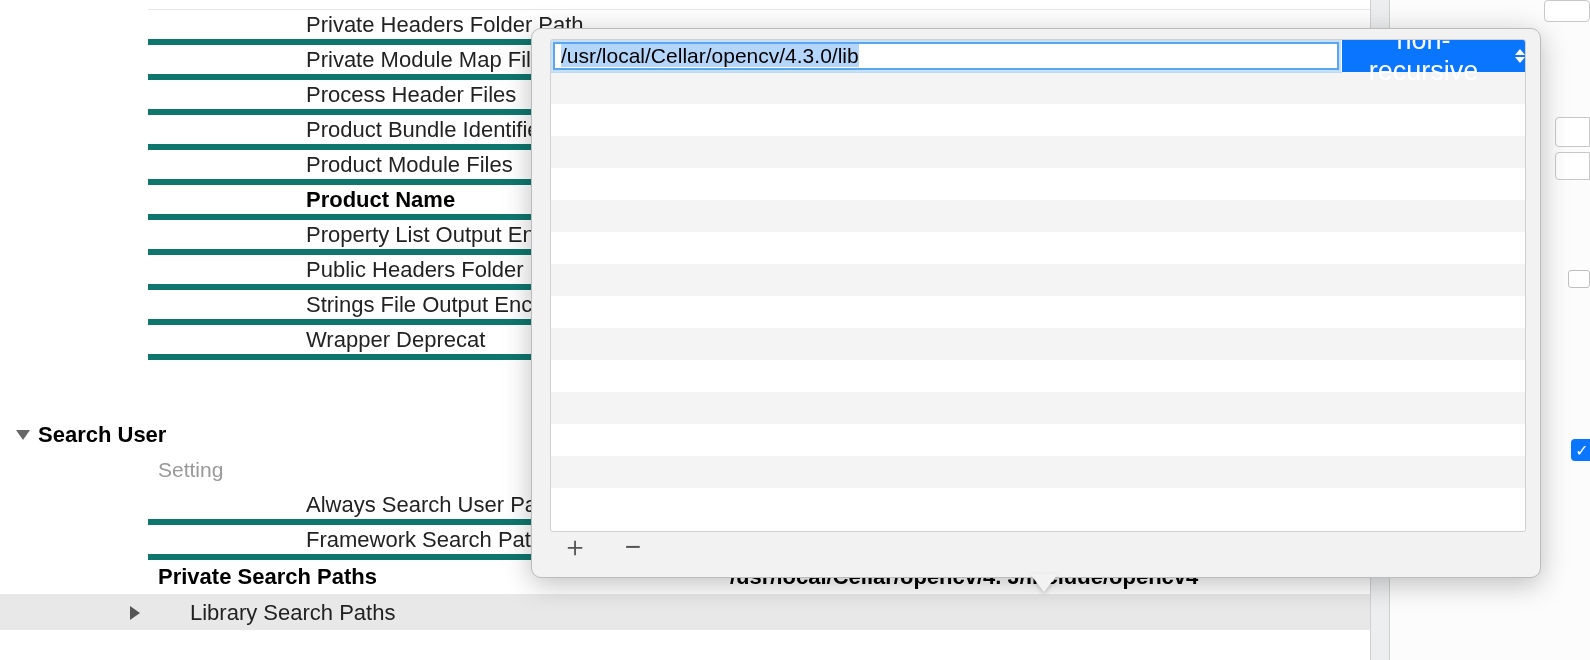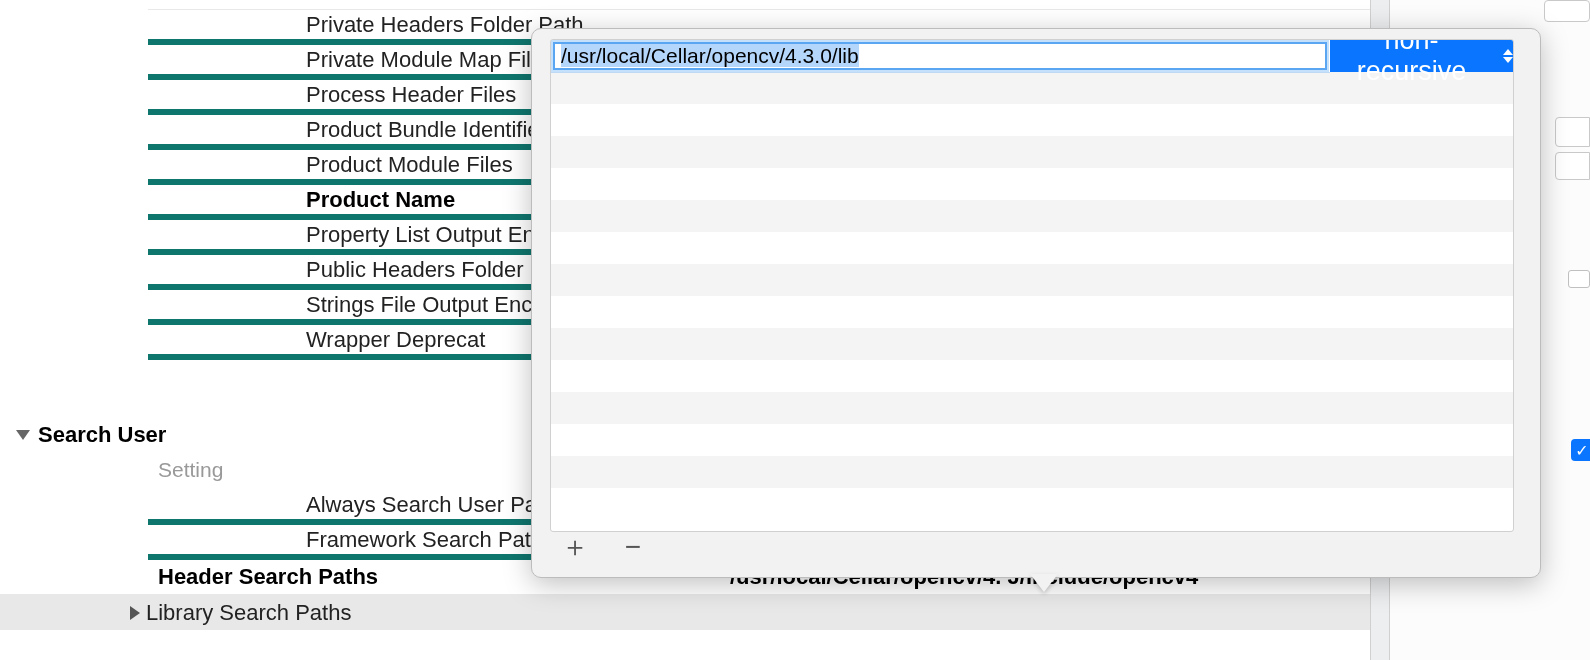--- a/index.html
+++ b/index.html
@@ -15,38 +15,38 @@
 
 .section-gap { height:60px; }
 .section-header { display:flex; align-items:center; height:30px; padding-left:16px; font-size:22px; font-weight:600; color:#000; }
 .disclosure { width:0; height:0; border-left:7px solid transparent; border-right:7px solid transparent; border-top:10px solid #666; margin-right:8px; }
 .column-header { height:40px; padding-left:158px; font-size:21px; color:#999; display:flex; align-items:center; }
 
 .hsp-row { background:#fff; height:35px; display:flex; align-items:center; border-bottom:1px solid #e8e8e8; }
 .hsp-row .label { padding-left:158px; font-size:22px; font-weight:600; color:#000; }
 .hsp-value { position:absolute; left:730px; font-size:22px; font-weight:600; color:#000; }
 
-.lsp-row { background:#e8e8e8; height:35px; display:flex; align-items:center; }
+.lsp-row { background:#e8e8e8; height:35px; display:flex; align-items:center;gap:44px; }
 .lsp-row .tri { margin-left:130px; width:0;height:0;border-top:7px solid transparent;border-bottom:7px solid transparent;border-left:10px solid #555;margin-right:6px; }
 .lsp-row .label { font-size:22px; color:#222; }
 
 
 .right-divider { position:absolute; left:1370px; top:0; width:20px; height:660px; background:#eceef0; border-left:1px solid #d0d0d0; border-right:1px solid #d0d0d0; }
 .far-panel { position:absolute; left:1390px; top:0; width:200px; height:660px; background:#fcfcfc; }
 .far-box1 { position:absolute; left:1544px; top:0; width:46px; height:22px; border:1px solid #c9c9c9; border-radius:4px; background:#fff; }
 .far-box2 { position:absolute; left:1555px; top:117px; width:35px; height:30px; border:1px solid #c9c9c9; border-radius:4px 0 0 4px; background:#fff; }
 .far-box3 { position:absolute; left:1555px; top:152px; width:35px; height:28px; border:1px solid #c9c9c9; border-radius:4px 0 0 4px; background:#fff; }
 .far-box4 { position:absolute; left:1568px; top:270px; width:22px; height:18px; background:#fff; border:1px solid #c0c0c0; border-radius:3px; }
 .far-check { position:absolute; left:1571px; top:439px; width:22px; height:22px; background:#0a76ff; border-radius:4px; display:flex; align-items:center; justify-content:center; color:#fff; font-size:16px; }
 
 
 .popover { position:absolute; left:531px; top:28px; width:1010px; height:550px; background:#f2f2f2; border:1px solid #bcbcbc; border-radius:10px; box-shadow:0 6px 28px rgba(0,0,0,0.25); }
 .popover-tail { position:absolute; left:1030px; top:574px; width:0;height:0; border-left:14px solid transparent; border-right:14px solid transparent; border-top:18px solid #f2f2f2; filter:drop-shadow(0 2px 2px rgba(0,0,0,0.2)); }
 
-.list-container { position:absolute; left:18px; top:10px; right:26px; height:493px; background:#fff; border:1px solid #d0d0d0; border-radius:3px; overflow:hidden; }
+.list-container { position:absolute; left:18px; top:10px; right:14px; height:493px; background:#fff; border:1px solid #d0d0d0; border-radius:3px; overflow:hidden; }
 .list-row { height:32px; display:flex; align-items:stretch; }
 .list-row.alt { background:#f4f4f4; }
 .edit-cell { flex:1; display:flex; align-items:center; }
 .path-input { margin:2px 2px 2px 2px; width:100%; height:28px; border:2px solid #5aa6f2; outline:3px solid rgba(90,166,242,0.35); font-size:21px; padding:0 6px; background:#fff; color:#000; }
 .path-selection { background:#b5d6fb; }
 .recurse-select { width:184px; border-left:1px solid #fff; }
 .recurse-button { width:100%; height:100%; background:#0a76ff; color:#fff; border:none; font-size:27px; display:flex; align-items:center; justify-content:center; gap:10px; }
 .updown { width:10px; display:flex; flex-direction:column; gap:2px; }
 .updown .u { width:0;height:0;border-left:5px solid transparent;border-right:5px solid transparent;border-bottom:6px solid #fff; }
 .updown .d { width:0;height:0;border-left:5px solid transparent;border-right:5px solid transparent;border-top:6px solid #fff; }
@@ -106,21 +106,21 @@
   <div id="search-rows">
       <div class="row divider-top">
         <span class="label">Always Search User Paths (Deprecat</span>
       </div>
       <div class="row divider-top">
         <span class="label">Framework Search Paths</span>
       </div>
     </div>
 
   <div class="hsp-row">
-    <span class="label">Header Search Paths</span>
+    <span class="label">Private Search Paths</span>
     <span class="hsp-value">/usr/local/Cellar/opencv/4.     J/include/opencv4</span>
   </div>
 
   <div class="lsp-row">
     <span class="tri"></span>
     <span class="label">Library Search Paths</span>
   </div>
 </div>
 
 <div class="right-divider"></div>

